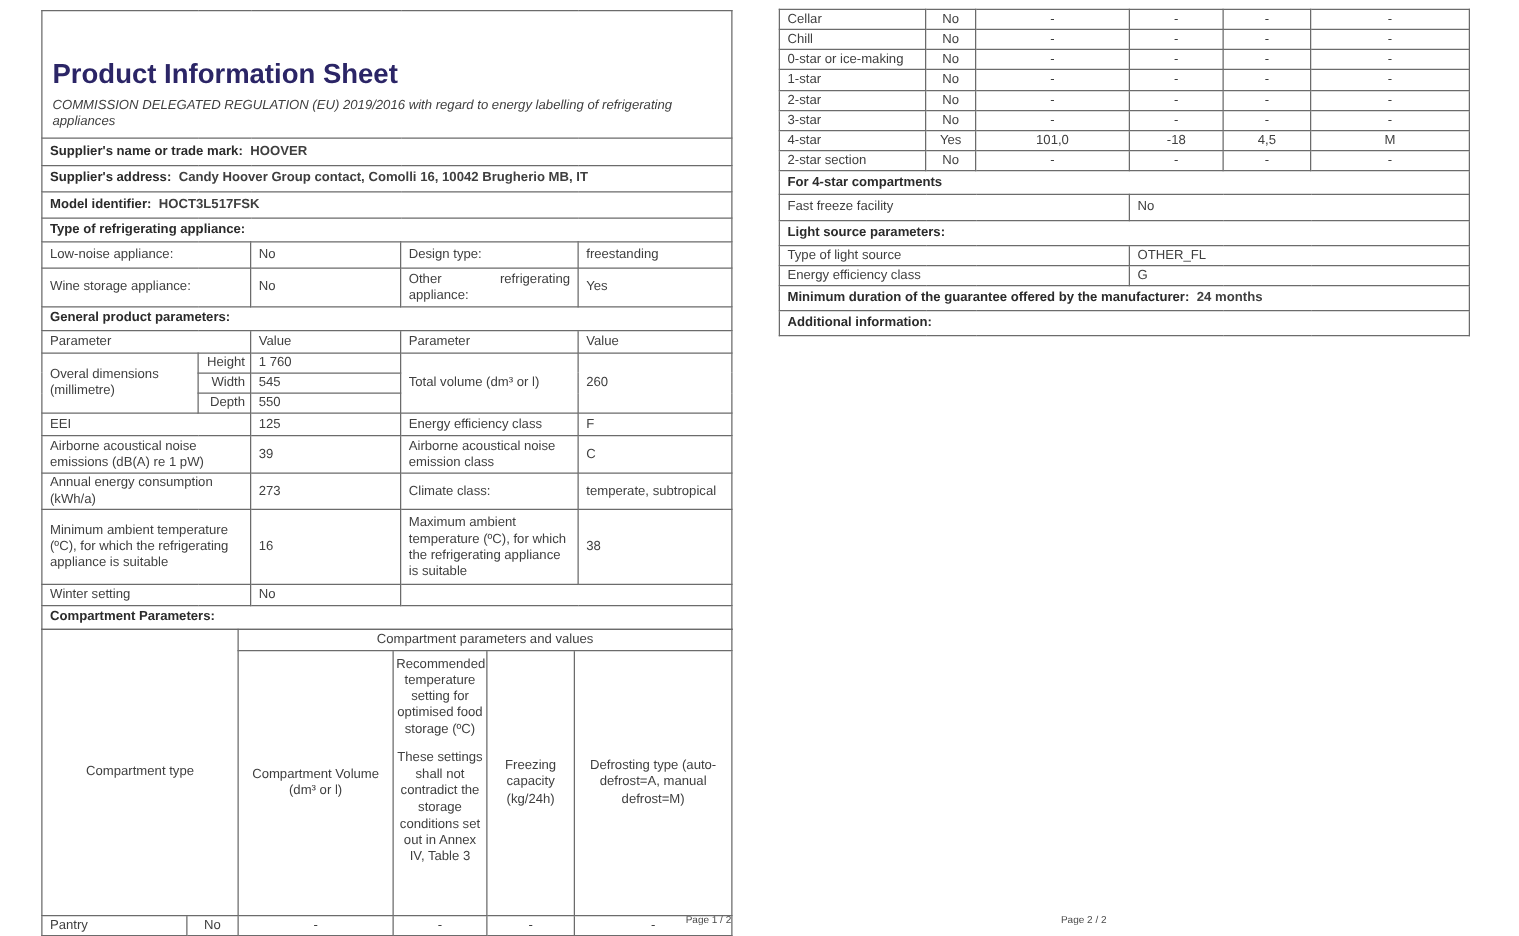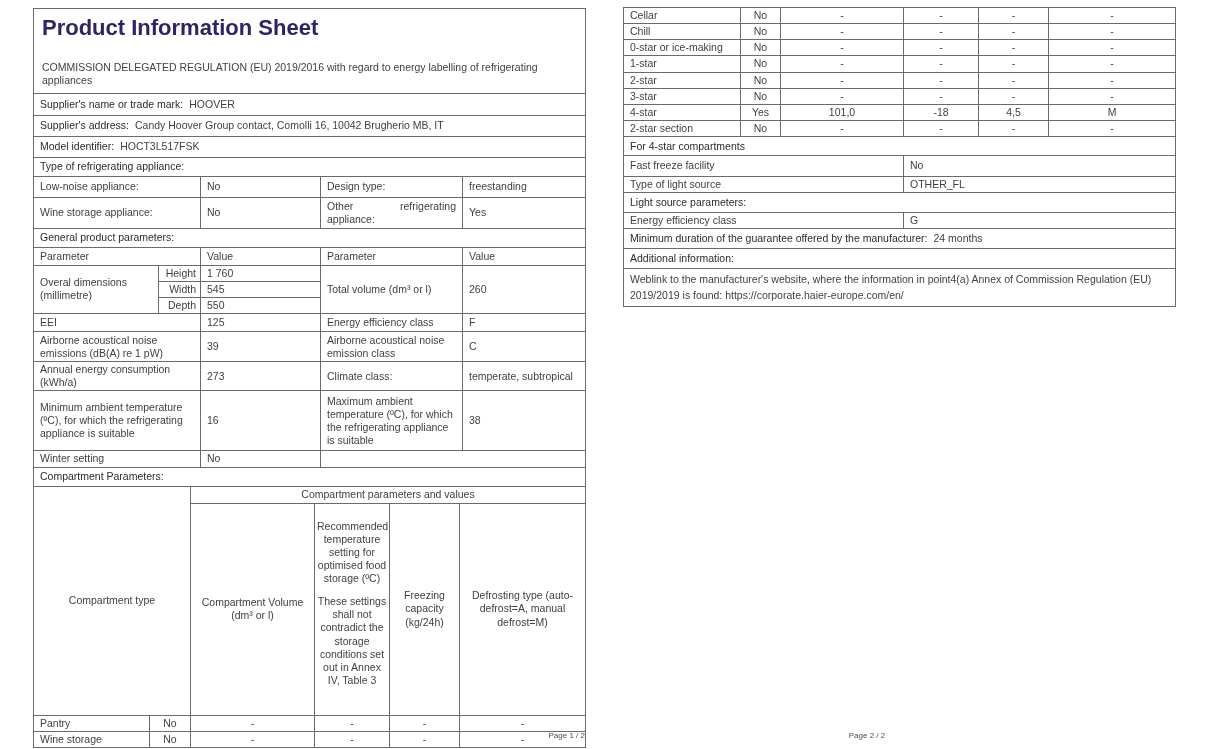--- a/index.html
+++ b/index.html
@@ -7,29 +7,29 @@
   body {
     width:1215px; height:749px; position:relative; overflow:hidden;
     font-family:"Liberation Sans","DejaVu Sans",sans-serif;
     font-size:10.5px; color:#3f3f3f; line-height:1.25;
   }
   .page { position:absolute; }
   #page1 { left:33px; top:8px; width:552px; }
   #page2 { left:623px; top:7px; width:552px; }
   table.t { border-collapse:collapse; table-layout:fixed; width:552px; }
   table.t td { border:1px solid #6b6b6b; padding:1px 6px; vertical-align:middle; }
-  .b { font-weight:normal; color:#2b2b2b; }
+  .b { font-weight:bold; color:#2b2b2b; }
   .c { text-align:center; }
   .r { text-align:right; padding-right:4px !important; }
   .j { text-align:justify; }
   .top { vertical-align:top !important; }
   .title-cell { padding:5px 8px 6px 8px !important; }
-  .doc-title { font-size:22px; font-weight:bold; color:#2b2566; letter-spacing:0px; }
-  .doc-subtitle { margin-top:19px; color:#3f3f3f; }
-  .lv .v { margin-left:6px; font-weight:normal; color:#3f3f3f;text-align:right; }
+  .doc-title { font-size:22px; font-weight:bold; color:#2b2566; letter-spacing:0px;margin-top:31px; }
+  .doc-subtitle { margin-top:5px; color:#3f3f3f;font-style:italic; }
+  .lv .v { margin-left:6px; font-weight:bold; color:#3f3f3f;text-align:right; }
   .thick td { border-bottom-width:2px; }
   .hdr-note { margin-top:10px; }
   .footer {
     position:absolute; width:552px; text-align:right;
     font-size:8px; color:#4a4a4a; top:731px;
   }
   #footer1 { left:33px; }
   #footer2 { left:591px;text-align:center; }
 </style>
 </head>
@@ -162,21 +162,21 @@
         <col style="width:126px">
       </colgroup>
 
     <tbody>
         <tr style="height:17px">
       <td colspan="2" rowspan="2" class="c">Compartment type</td>
       <td colspan="4" class="c">Compartment parameters and values</td>
     </tr>
     <tr style="height:212px">
       <td class="c">Compartment Volume (dm³ or l)</td>
-      <td class="c top" style="padding:16px 2px">
+      <td class="c top" style="padding:4px 2px">
         <div>Recommended temperature setting for optimised food storage (ºC)</div>
         <div class="hdr-note">These settings shall not contradict the storage conditions set out in Annex IV, Table 3</div>
       </td>
       <td class="c" style="padding:1px 3px">Freezing capacity (kg/24h)</td>
       <td class="c">Defrosting type (auto-defrost=A, manual defrost=M)</td>
     </tr>
 
     <tr style="height:16px">
       <td>Pantry</td>
       <td class="c">No</td>
@@ -276,40 +276,37 @@
     </tr>
 
     <tr style="height:19px">
       <td colspan="6" class="b top" style="padding-top:3px">For 4-star compartments</td>
     </tr>
     <tr style="height:21px">
       <td colspan="3">Fast freeze facility</td>
       <td colspan="3">No</td>
     </tr>
 
+    <tr style="height:20px">
+      <td colspan="6" class="b">Light source parameters:</td>
+    </tr>
     <tr style="height:16px">
       <td colspan="3">Type of light source</td>
       <td colspan="3">OTHER_FL</td>
-    </tr>
-    <tr style="height:20px">
-      <td colspan="6" class="b">Light source parameters:</td>
     </tr>
     <tr style="height:16px">
       <td colspan="3">Energy efficiency class</td>
       <td colspan="3">G</td>
     </tr>
 
     <tr style="height:20px">
       <td colspan="6" class="lv">
         <span class="b">Minimum duration of the guarantee offered by the manufacturer:</span><span class="v">24 months</span>
       </td>
     </tr>
 
     <tr style="height:20px">
       <td colspan="6" class="b">Additional information:</td>
-    </tr>
-    <tr style="height:38px">
-      <td colspan="6" style="line-height:1.5">Weblink to the manufacturer's website, where the information in point4(a) Annex of Commission Regulation (EU) 2019/2019 is found:  https://corporate.haier-europe.com/en/</td>
     </tr>
   </tbody>
     </table>
 </div>
 <div class="footer" id="footer2">Page 2 / 2</div>
 
 </body></html>

